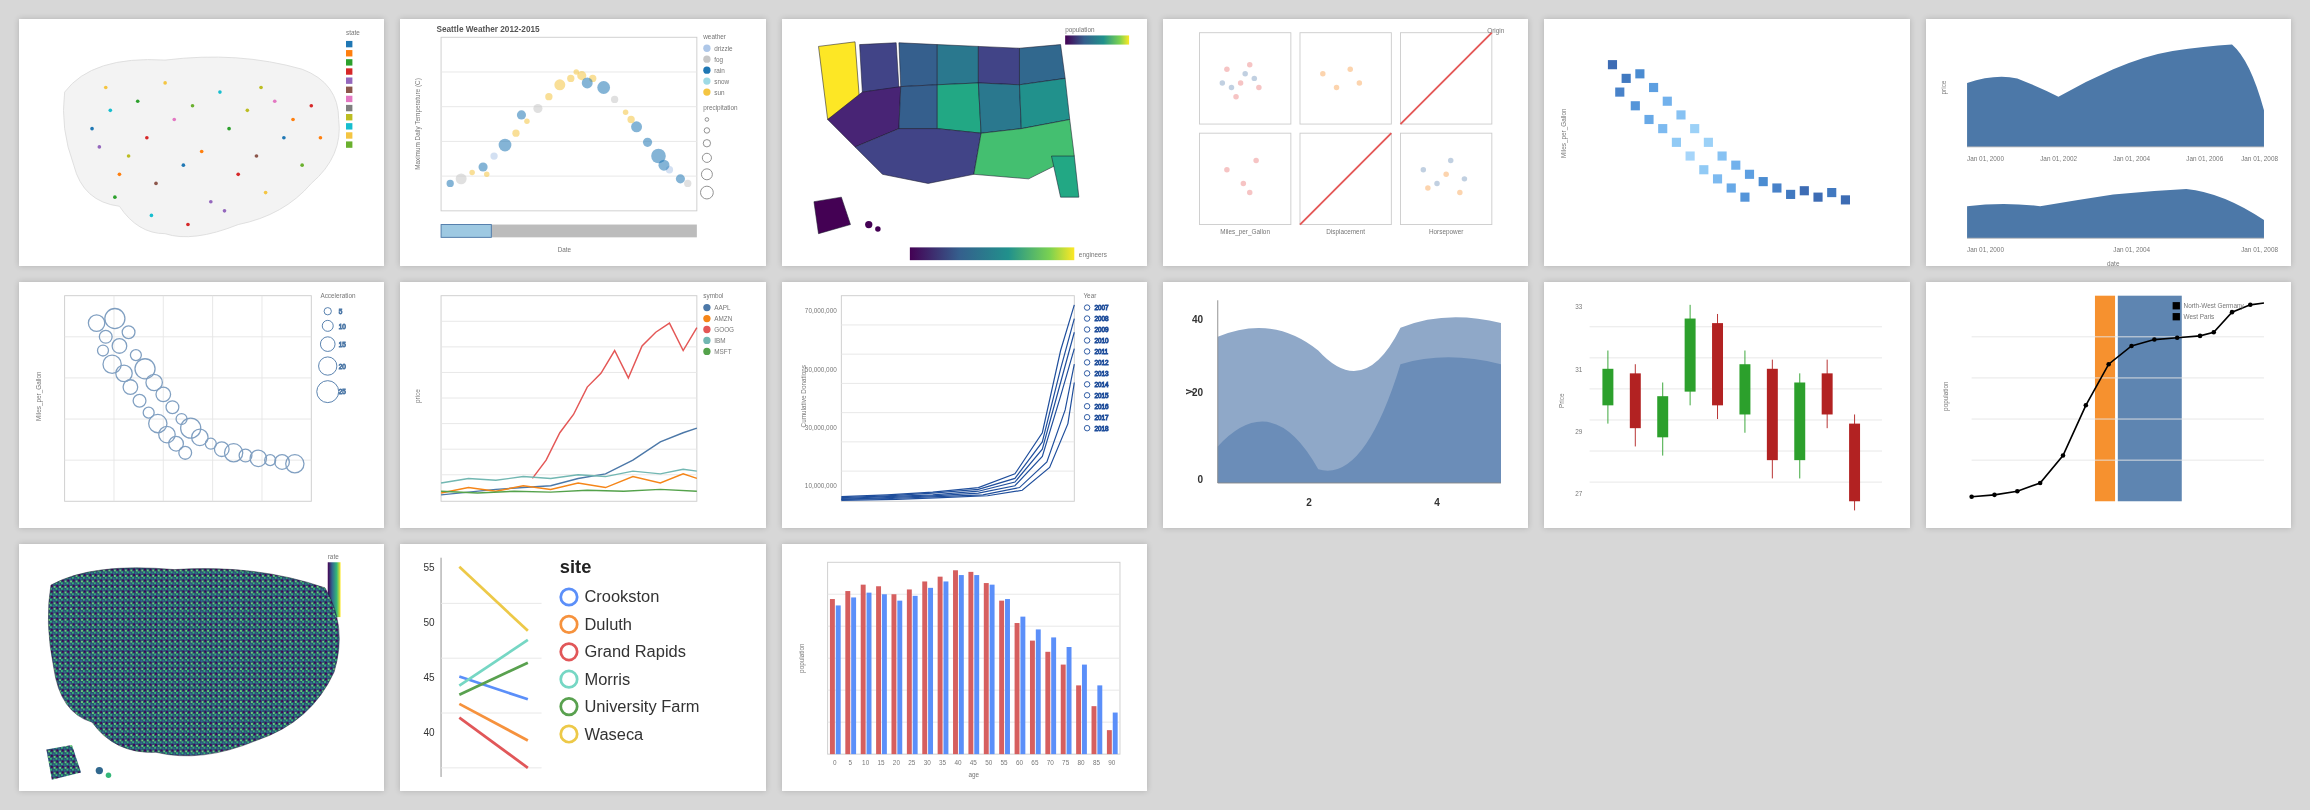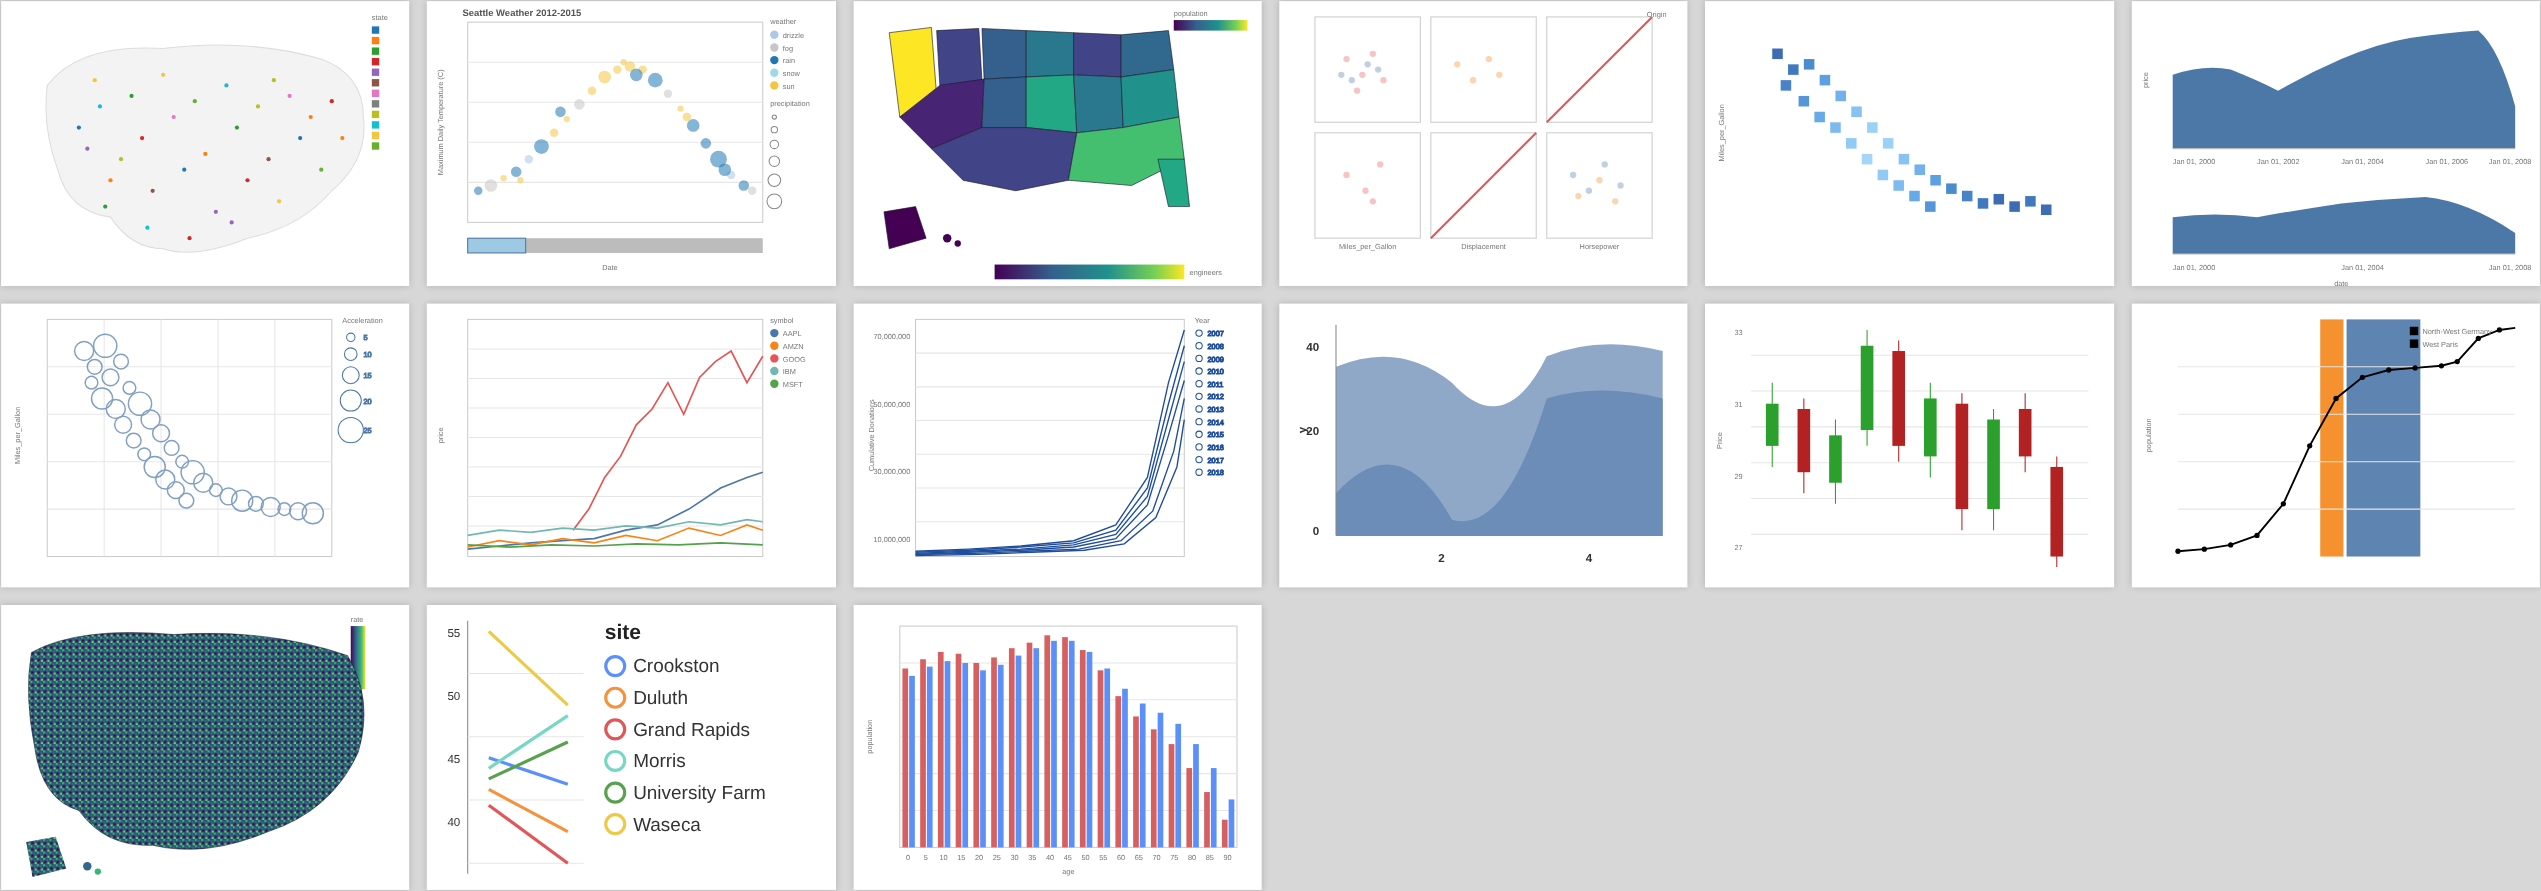--- a/index.html
+++ b/index.html
@@ -1,16 +1,16 @@
 <!DOCTYPE html>
 <html><head>
 <meta charset="utf-8">
 <style>
   html,body{margin:0;padding:0;background:#fff;font-family:Arial,Helvetica,sans-serif}
-  .grid{display:grid;grid-template-columns:repeat(6,1fr);grid-template-rows:repeat(3,1fr);width:2310px;height:810px;gap:16px;padding:1px;box-sizing:border-box;background:#d7d7d7}
+  .grid{display:grid;grid-template-columns:repeat(6,1fr);grid-template-rows:repeat(3,1fr);width:2310px;height:810px;gap:16px;padding:19px;box-sizing:border-box;background:#d7d7d7}
   .cell{background:#fff;box-shadow:0 0 6px rgba(0,0,0,.18);position:relative;overflow:hidden}
   svg{width:100%;height:100%;display:block}
   .axis{stroke:#bbb;stroke-width:1}
   .gridl{stroke:#e6e6e6;stroke-width:1}
   .txt{font-size:9px;fill:#555;font-family:Arial}
   .txtS{font-size:7px;fill:#777;font-family:Arial}
   .txtL{font-size:11px;fill:#333;font-family:Arial}
 </style>
 </head>
 <body>

